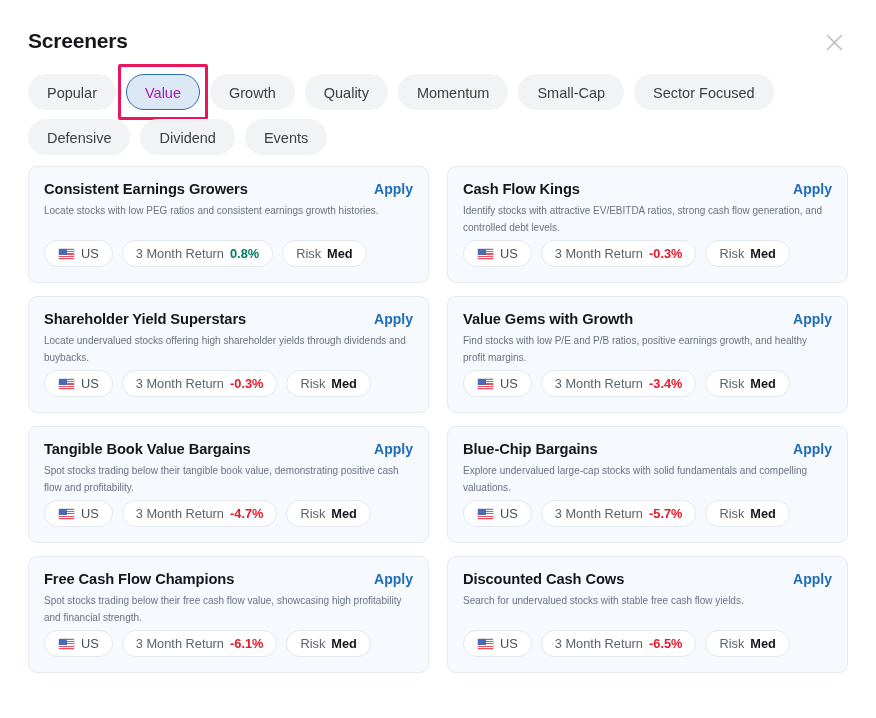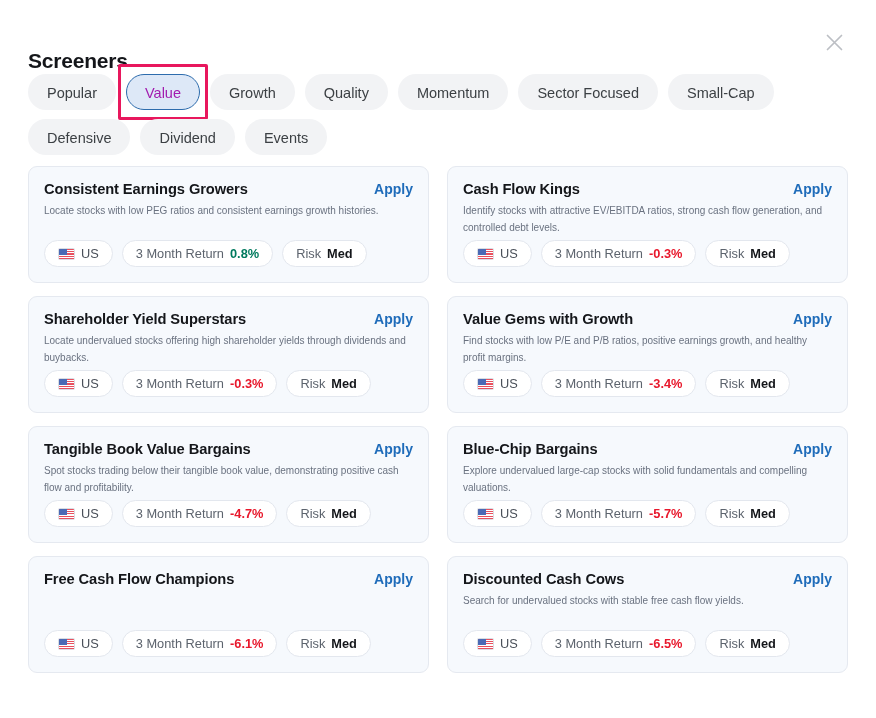--- a/index.html
+++ b/index.html
@@ -27,21 +27,20 @@
     left: 28px;
     right: 24px;
     height: 34px;
   }
   .panel-title {
     font-size: 21px;
     font-weight: bold;
     color: #14161a;
     letter-spacing: -0.2px;
     line-height: 30px;
-    margin-top: 20px;
   }
   .close-btn {
     position: absolute;
     top: 2px;
     right: 4px;
     width: 28px;
     height: 28px;
     display: flex;
     align-items: center;
     justify-content: center;
@@ -226,26 +225,26 @@
       <div class="tab-wrap">
         <div class="tab">Growth</div>
       </div>
       <div class="tab-wrap">
         <div class="tab">Quality</div>
       </div>
       <div class="tab-wrap">
         <div class="tab">Momentum</div>
       </div>
       <div class="tab-wrap">
+        <div class="tab">Small-Cap</div>
+      </div>
+      <div class="tab-wrap">
         <div class="tab">Sector Focused</div>
       </div>
       <div class="tab-wrap">
-        <div class="tab">Small-Cap</div>
-      </div>
-      <div class="tab-wrap">
         <div class="tab">Defensive</div>
       </div>
       <div class="tab-wrap">
         <div class="tab">Dividend</div>
       </div>
       <div class="tab-wrap">
         <div class="tab">Events</div>
       </div>
     </div>
 
@@ -392,20 +391,21 @@
             <span class="badge-label">Risk</span>
             <span class="risk-val">Med</span>
           </div>
         </div>
       </div>
       <div class="card">
         <div class="card-head">
           <div class="card-title">Free Cash Flow Champions</div>
           <div class="apply-link">Apply</div>
         </div>
+        <div class="card-desc">Spot stocks trading below their free cash flow value, showcasing high profitability and financial strength.</div>
         <div class="badges">
           <div class="badge">
             <span class="flag">
               <span class="stripes"></span>
               <span class="canton"></span>
             </span>
             <span>US</span>
           </div>
           <div class="badge">
             <span class="badge-label">3 Month Return</span>

